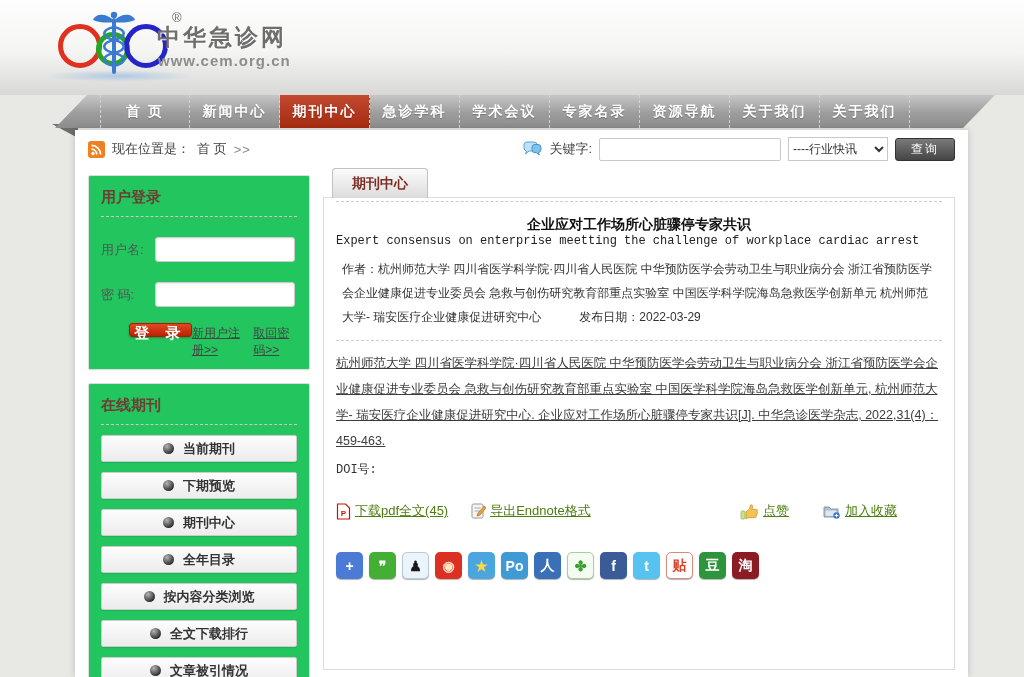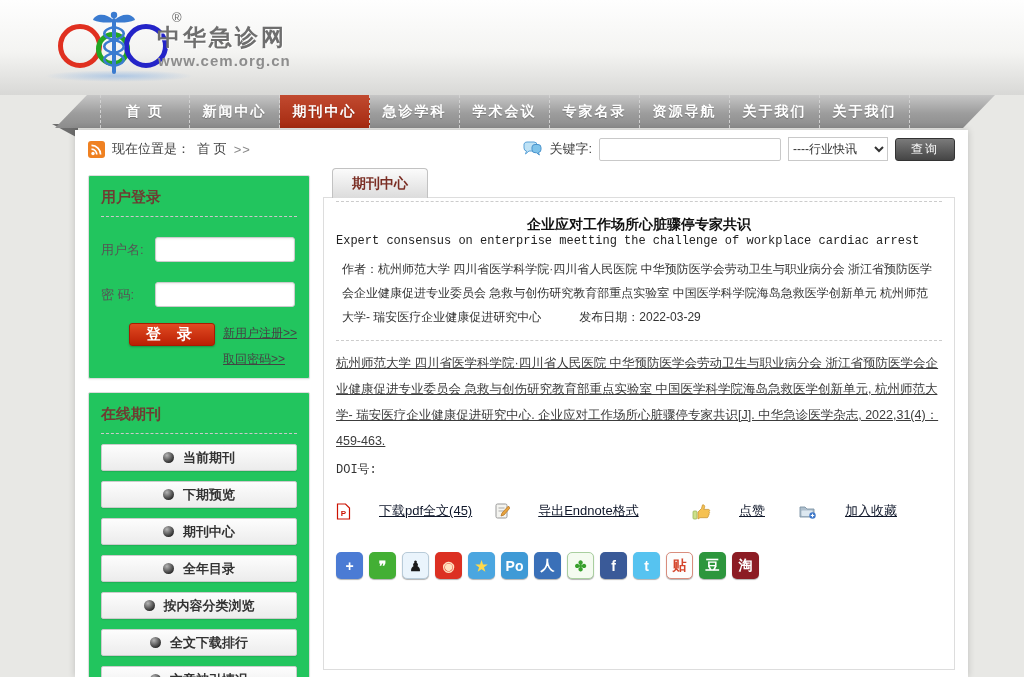--- a/index.html
+++ b/index.html
@@ -51,24 +51,24 @@
   
   .sidebar { width:222px; margin-top:7px; display:flex; flex-direction:column; flex:none; }
   .side-box { border:1px solid #ddd; border-radius:2px; background:#22c55e; padding:10px 12px; box-shadow:0 1px 2px rgba(0,0,0,.05); }
   .box-title { font-size:15px; font-weight:bold; color:#6e3c32; padding:2px 0 9px; }
   .dashed { border-bottom:1px dashed #c9c9c9; }
   .form-row { display:flex; align-items:center; margin-top:20px; }
   .form-row label { width:54px; font-size:13px; color:#555; }
   .form-row input { width:140px; height:25px; border:1px solid #ccc; border-radius:3px; padding:0 5px;
     box-shadow:inset 0 1px 2px rgba(0,0,0,.08); font-size:12px; }
   .login-actions { display:flex; margin-top:16px; padding-left:28px; }
-  .login-btn { width:86px; height:23px; background:linear-gradient(180deg,#e04a22,#bb2004); border:1px solid #a81c02;
+  .login-btn { width:86px; height:14px; background:linear-gradient(180deg,#e04a22,#bb2004); border:1px solid #a81c02;
     border-radius:3px; color:#fff; font-size:15px; font-weight:bold; letter-spacing:6px; cursor:pointer;
     box-shadow:0 1px 2px rgba(0,0,0,.25); }
-  .login-links { margin-left:auto; display:flex; flex-direction:column; gap:9px; font-size:12px; align-items:flex-start; padding-top:2px; }
+  .login-links { margin-left:auto; display:flex; gap:9px; font-size:12px; align-items:flex-start; padding-top:2px; }
   .login-links a { color:#444; text-decoration:underline; cursor:pointer; }
   .journal-box { margin-top:13px; flex:1; }
   .journal-btn { width:196px; height:27px; margin:10px auto 0; border:1px solid #ccc; border-radius:2px;
     background:linear-gradient(180deg,#fdfdfd,#ececec); display:flex; align-items:center; justify-content:center;
     gap:9px; font-size:13px; font-weight:bold; color:#333; cursor:pointer; box-shadow:0 1px 1px rgba(0,0,0,.1); }
   .bullet { width:11px; height:11px; border-radius:50%; flex:none;
     background:radial-gradient(circle at 35% 30%, #b5b5b5, #2a2a2a 75%); }
 
   
   .main-col { flex:1; min-width:0; }
@@ -79,21 +79,21 @@
   .dash-line { border-bottom:1px dashed #ccc; }
   .art-title { text-align:center; font-size:14px; font-weight:bold; color:#111; margin-top:14px; }
   .art-title-en { text-align:left; font-family:"Liberation Mono",monospace; font-size:12px; color:#222; }
   .art-authors { text-align:left; font-size:12px; color:#333; line-height:24px; margin-top:9px; padding:0 6px; }
   .date-gap { display:inline-block; width:38px; }
   .dash-mid { margin:11px 0 9px; }
   .citation { font-size:12.5px; color:#3c3c3c; line-height:26px; text-decoration:underline; cursor:pointer; }
   .doi { font-family:"Liberation Mono",monospace; font-size:12px; color:#333; margin-top:7px; }
   .actions { display:flex; align-items:center; margin-top:24px; font-size:13px; }
   .act-link { display:flex; align-items:center; gap:4px; cursor:pointer; }
-  .act-link a { color:#0f172a; text-decoration:underline;margin-left:24px; }
+  .act-link a { color:#4d7c0f; text-decoration:underline; }
   .left-acts { display:flex; gap:22px; }
   .right-acts { margin-left:auto; margin-right:45px; display:flex; gap:34px; }
   .share-row { display:flex; gap:6px; margin-top:32px; }
   .share-icon { width:27px; height:27px; border-radius:5px; display:flex; align-items:center; justify-content:center;
     color:#fff; font-size:14px; font-weight:bold; cursor:pointer; box-shadow:0 1px 1px rgba(0,0,0,.3); overflow:hidden; }
 </style>
 </head>
 <body>
 
 <div class="header">

